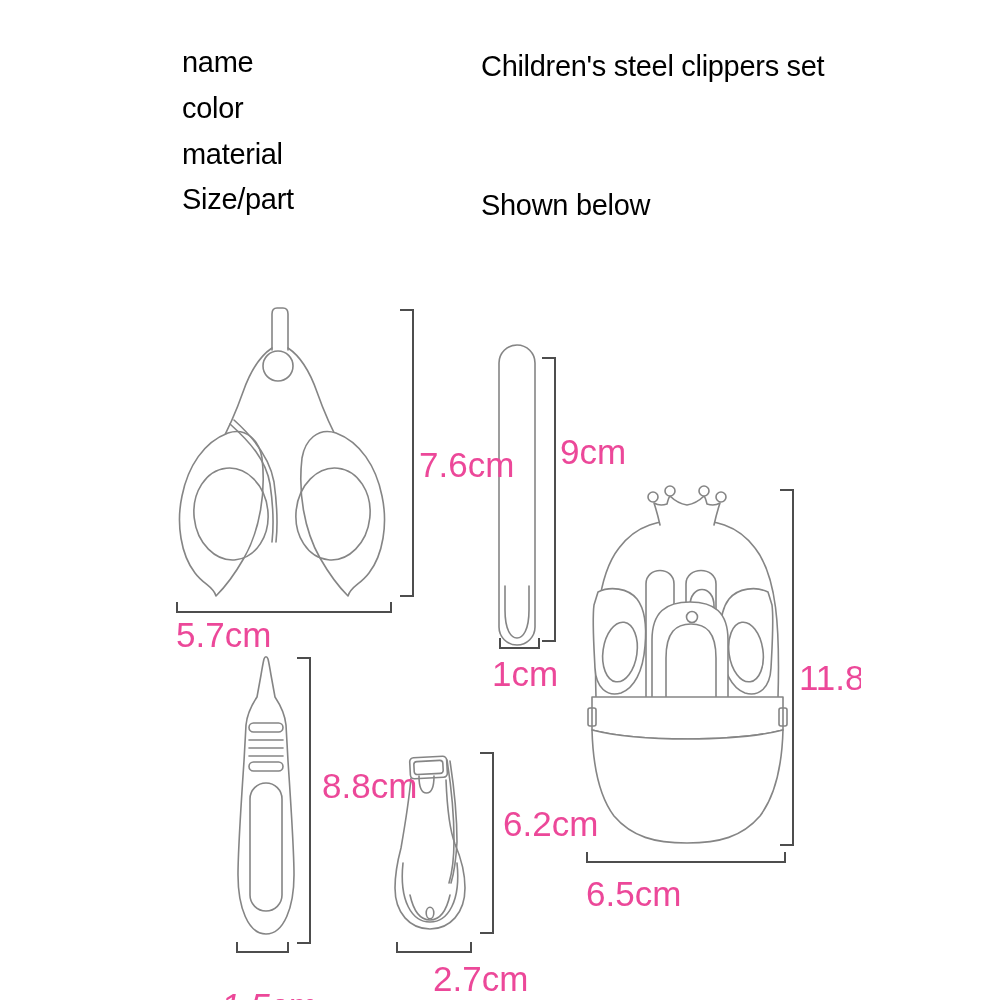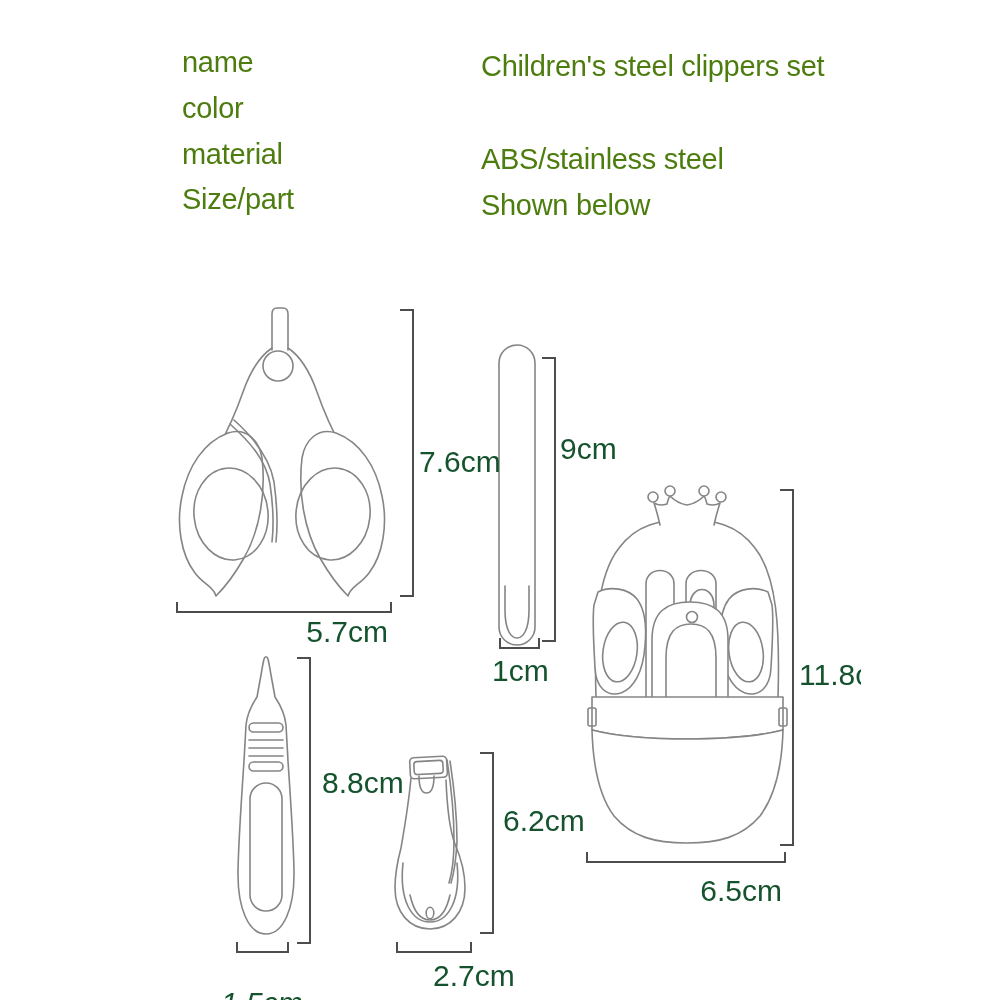--- a/index.html
+++ b/index.html
@@ -2,58 +2,57 @@
 <html><head>
 <meta charset="utf-8">
 <style>
   html,body { margin:0; padding:0; background:#ffffff; }
   #page {
     position:relative; width:1000px; height:1000px; background:#ffffff;
     font-family:"Liberation Sans", sans-serif; overflow:hidden;
   }
   
   .spec-label, .spec-value {
-    position:absolute; color:#4d7c0f; font-size:29px; letter-spacing:-0.3px;
+    position:absolute; color:#000000; font-size:29px; letter-spacing:-0.3px;
     white-space:nowrap; line-height:1;
   }
   .spec-label { left:182px; }
   .spec-value { left:481px; }
   #sl0{top:48px} #sl1{top:94px} #sl2{top:140px} #sl3{top:185px}
   #sv0{top:52px} #sv1{top:98px} #sv2{top:145px} #sv3{top:191px}
 
   
   .dim-v {
     position:absolute; width:12px;
     border-top:2px solid #4d4d4d; border-bottom:2px solid #4d4d4d; border-right:2px solid #4d4d4d;
   }
   .dim-h {
     position:absolute; height:9px;
     border-left:2px solid #4d4d4d; border-right:2px solid #4d4d4d; border-bottom:2px solid #4d4d4d;
   }
   .dim-label {
-    position:absolute; color:#14532d; font-size:30px; line-height:1; white-space:nowrap;
+    position:absolute; color:#ec4899; font-size:35px; line-height:1; white-space:nowrap;
   }
-  .centered { text-align:right; }
+  .centered { text-align:left; }
   .clip { overflow:hidden; }
 
   svg.drawing { position:absolute; overflow:visible; }
   svg.drawing * { vector-effect:non-scaling-stroke; }
 </style>
 </head>
 <body>
 
 <div id="page">
 
   <div class="spec-label" id="sl0">name</div>
   <div class="spec-label" id="sl1">color</div>
   <div class="spec-label" id="sl2">material</div>
   <div class="spec-label" id="sl3">Size/part</div>
 
   <div class="spec-value" id="sv0">Children's steel clippers set</div>
-  <div class="spec-value" id="sv2">ABS/stainless steel</div>
   <div class="spec-value" id="sv3">Shown below</div>
 
   <svg class="drawing" style="left:168px; top:296px;" width="228" height="312" viewBox="0 0 228 312" fill="none" stroke="#858585" stroke-width="1.6" stroke-linecap="round" stroke-linejoin="round">
     <path d="M104,54 L104,18 Q104,12 109,12 L115,12 Q120,12 120,18 L120,54"></path>
     <path d="M104,52 C92,60 82,76 75,96 C68,116 60,134 50,152"></path>
     <path d="M120,52 C132,60 142,76 149,96 C156,116 164,134 174,152"></path>
     <path fill="#ffffff" d="M94,162 C98,196 92,234 76,262 C68,276 58,290 48,300 C45,290 36,289 27,277 C13,259 8,228 14,200 C20,170 36,146 60,137 C78,131 91,144 94,162 Z"></path>
     <path fill="#ffffff" d="M134,162 C130,196 136,234 152,262 C160,276 170,290 180,300 C183,290 192,289 201,277 C215,259 220,228 214,200 C208,170 192,146 168,137 C150,131 137,144 134,162 Z"></path>
     <ellipse cx="63" cy="218" rx="37" ry="46" transform="rotate(-6 63 218)"></ellipse>
     <ellipse cx="165" cy="218" rx="37" ry="46" transform="rotate(6 165 218)"></ellipse>

